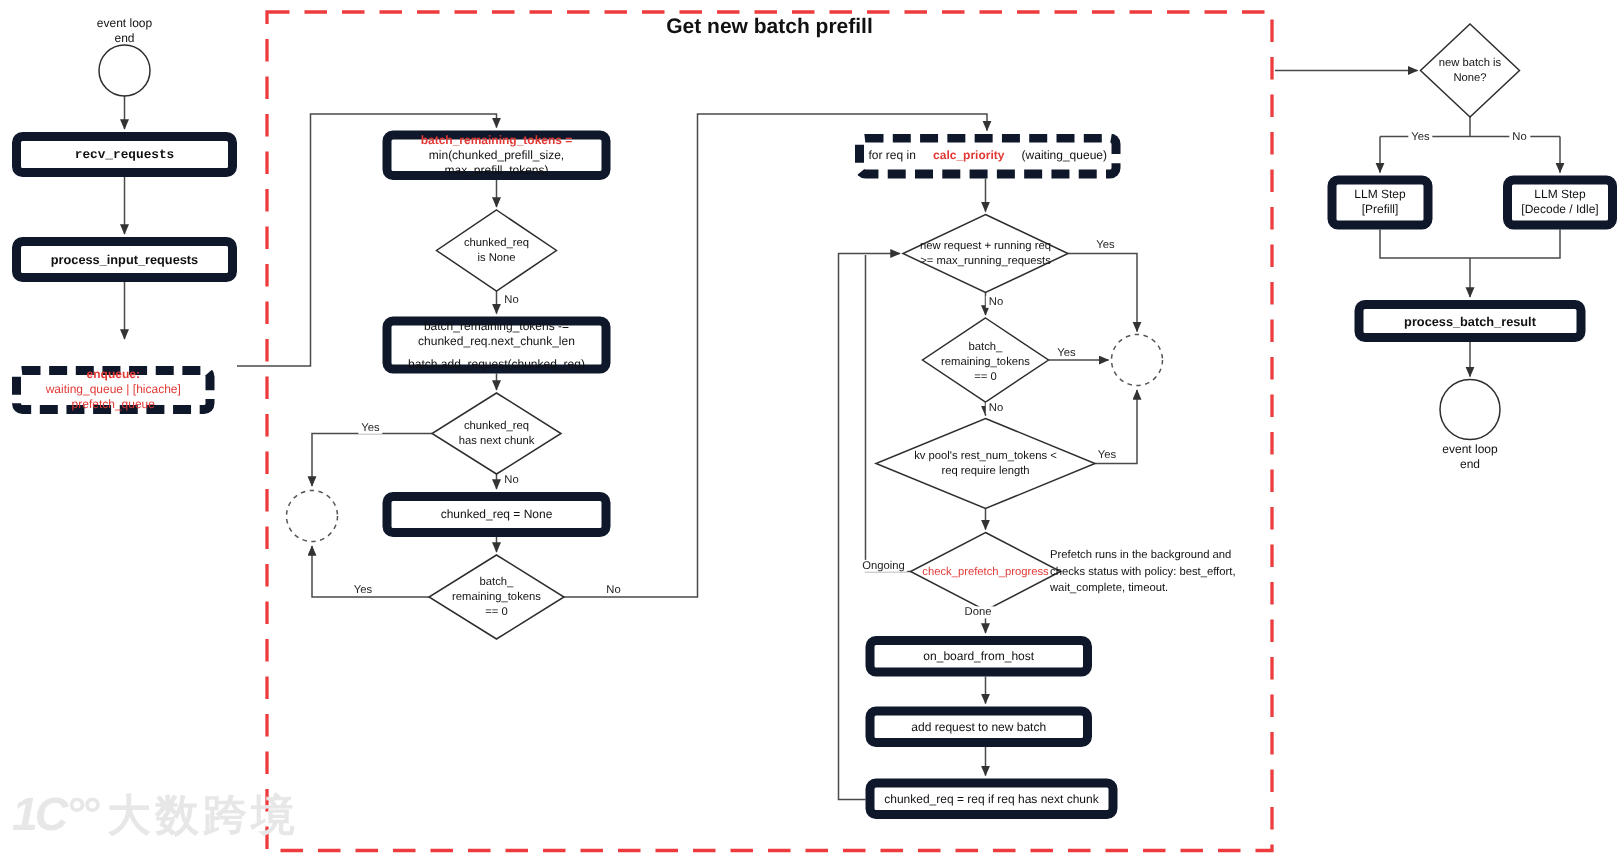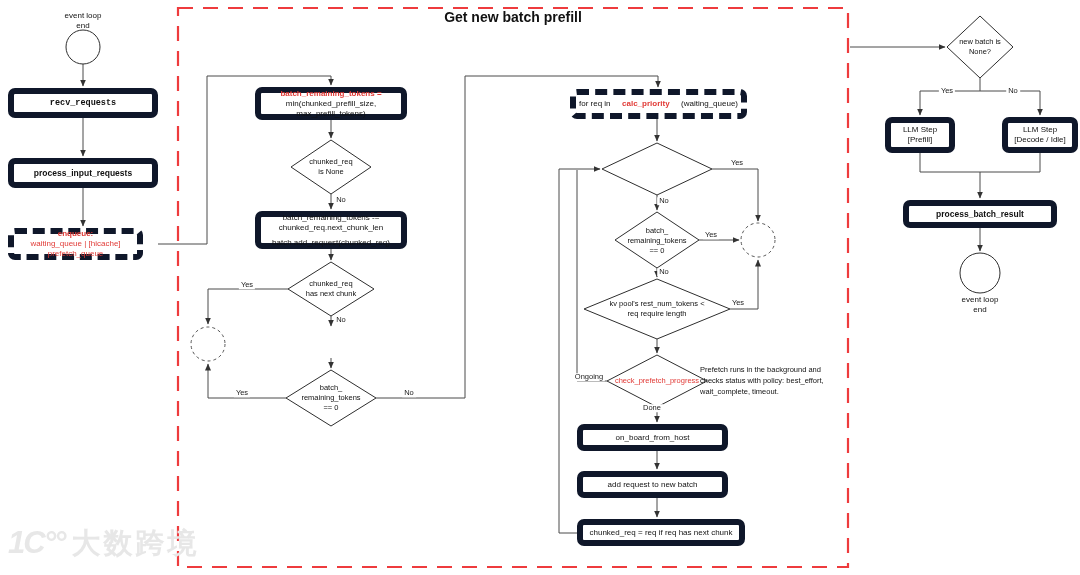--- a/index.html
+++ b/index.html
@@ -96,21 +96,21 @@
   <div class="cap" style="left:51px;top:11px;width:64px;">
     <span>event loop</span><br>
     <span>end</span>
   </div>
   <div class="node b" style="left:8px;top:88px;width:150px;height:30px;font-size:8.5px;font-family:Liberation Mono, monospace;">
     <span>recv_requests</span>
   </div>
   <div class="node b" style="left:8px;top:158px;width:150px;height:30px;font-size:8.5px;">
     <span>process_input_requests</span>
   </div>
-  <div class="node dashedb" style="left:8px;top:228px;width:135px;height:32px;">
+  <div class="node dashedb" style="left:8px;top:244px;width:135px;height:32px;">
     <span class="red b">enqueue:</span>
     <span class="red">waiting_queue | [hicache] prefetch_queue</span>
   </div>
 
   <div class="node" style="left:255px;top:87px;width:152px;height:33px;">
     <span class="red b">batch_remaining_tokens =</span>
     <span>min(chunked_prefill_size, max_prefill_tokens)</span>
   </div>
   <div class="dlabel" style="left:291px;top:153px;width:80px;height:28px;">
     <span>chunked_req</span>
@@ -118,30 +118,37 @@
   </div>
   <div class="node" style="left:255px;top:211px;width:152px;height:38px;">
     <span>batch_remaining_tokens -=</span>
     <span>chunked_req.next_chunk_len</span>
     <span class="gap-top">batch.add_request(chunked_req)</span>
   </div>
   <div class="dlabel" style="left:286px;top:275px;width:90px;height:28px;">
     <span>chunked_req</span>
     <span>has next chunk</span>
   </div>
+  <div class="node" style="left:255px;top:328px;width:152px;height:30px;">
+    <span>chunked_req = None</span>
+  </div>
   <div class="dlabel" style="left:286px;top:383px;width:90px;height:30px;">
     <span>batch_</span>
     <span>remaining_tokens</span>
     <span>== 0</span>
   </div>
 
   <div class="node dashedb" style="left:570px;top:89px;width:177px;height:30px;flex-direction:row;gap:0;justify-content:space-between;">
     <span>for req in </span>
       <span class="red b">calc_priority</span>
       <span>(waiting_queue)</span>
+  </div>
+  <div class="dlabel" style="left:595px;top:158px;width:124px;height:22px;">
+    <span>new request + running req</span>
+    <span>&gt;= max_running_requests</span>
   </div>
   <div class="dlabel" style="left:612px;top:226px;width:90px;height:30px;">
     <span>batch_</span>
     <span>remaining_tokens</span>
     <span>== 0</span>
   </div>
   <div class="dlabel" style="left:585px;top:298px;width:144px;height:22px;">
     <span>kv pool's rest_num_tokens &lt;</span>
     <span>req require length</span>
   </div>

